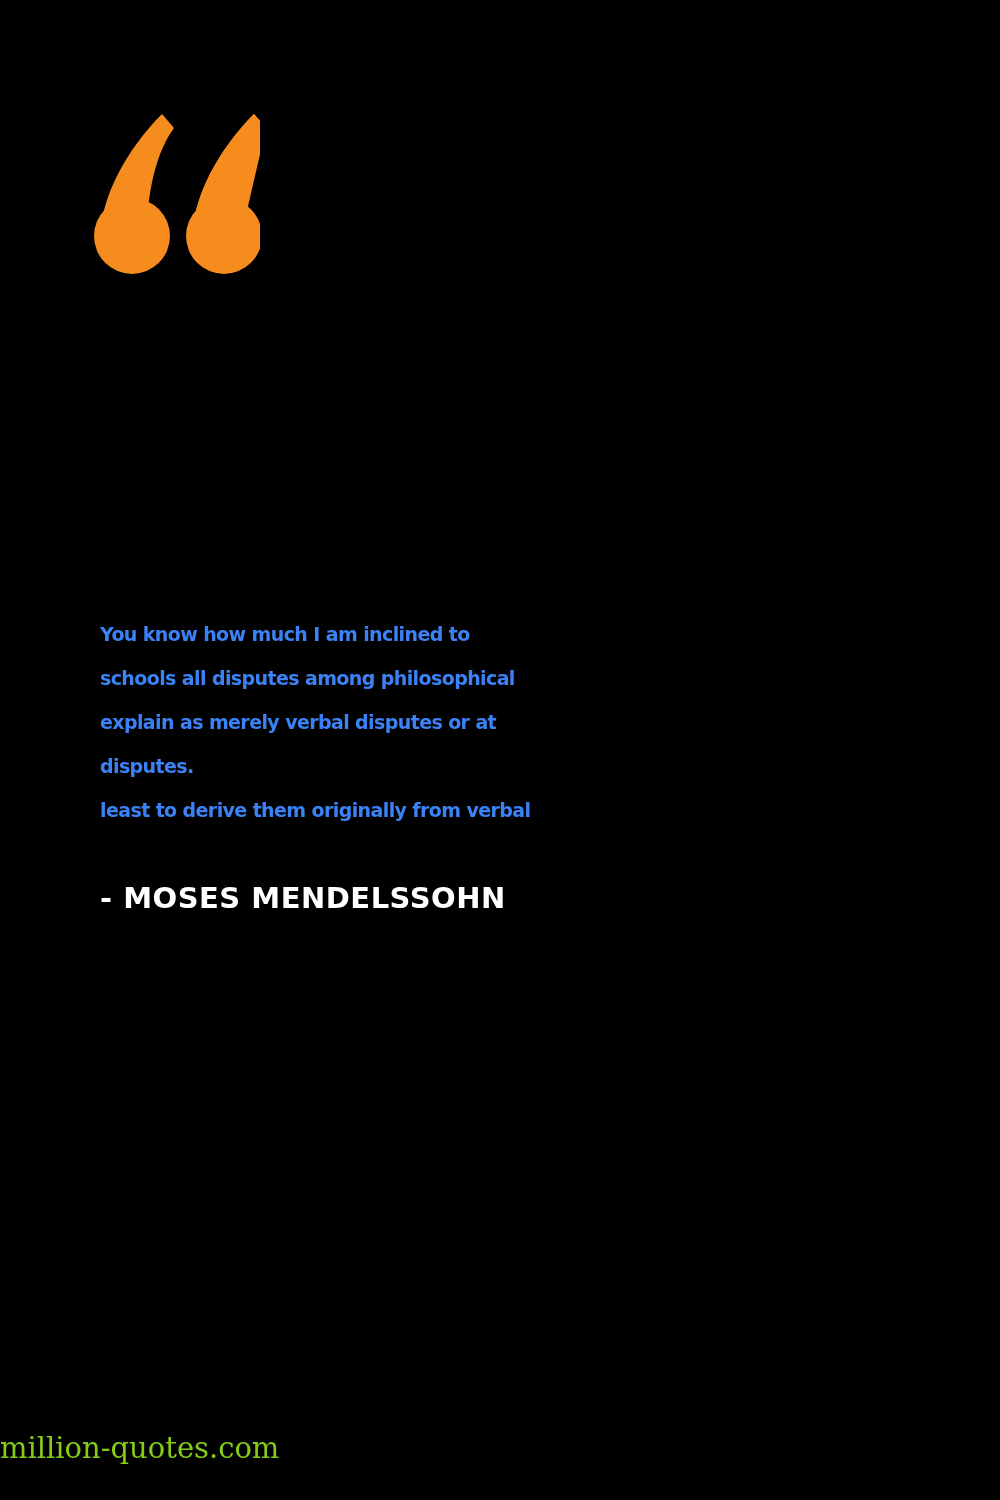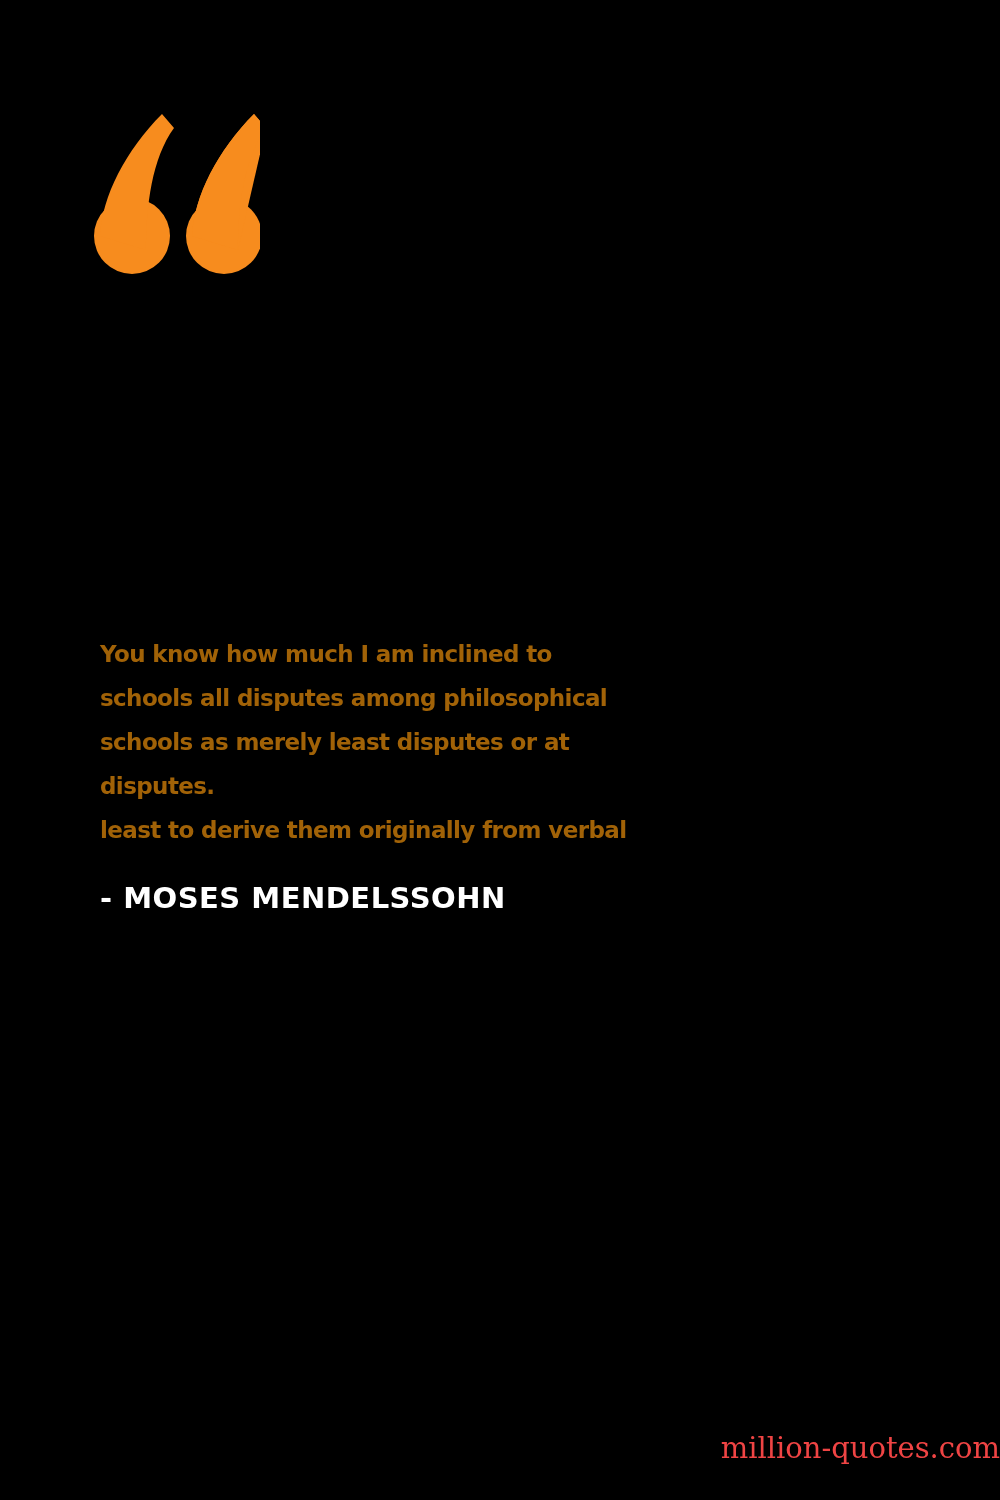--- a/index.html
+++ b/index.html
@@ -18,47 +18,47 @@
   .quote-mark {
     position: absolute;
     left: 88px;
     top: 110px;
     width: 172px;
     height: 168px;
   }
   .quote-text {
     position: absolute;
     left: 100px;
-    top: 632px;
+    top: 612px;
     width: 700px;
-    color: #a16207;
+    color: #3b82f6;
     font-weight: bold;
-    font-size: 23px;
+    font-size: 19px;
     letter-spacing: -0.6px;
     line-height: 44px;
     white-space: nowrap;
   }
   .quote-author {
     position: absolute;
     left: 100px;
     top: 876px;
     color: #ffffff;
     font-weight: bold;
     font-size: 29px;
     letter-spacing: 0.5px;
     line-height: 44px;
     white-space: nowrap;
   }
   .footer {
     position: absolute;
     left: 0;
     top: 1428px;
     width: 1000px;
-    text-align: right;
-    color: #ef4444;
+    text-align: left;
+    color: #84cc16;
     font-family: "DejaVu Serif", "Liberation Serif", serif;
     font-size: 29px;
     line-height: 40px;
   }
 </style>
 </head>
 <body>
 
 <div class="canvas">
 
@@ -72,21 +72,21 @@
         <circle cx="44" cy="126" r="38"></circle>
         <path d="M 74 4 C 38 40 14 86 12 126 L 58 140 C 86 18 86 18 86 18 Z"></path>
         <path d="M 74 4 C 38 40 14 86 12 126 L 58 140 C 58 96 64 48 86 18 Z"></path>
       </g>
     </g>
   </svg>
 
   <div class="quote-text">
     <div>You know how much I am inclined to</div>
     <div>schools all disputes among philosophical</div>
-    <div>schools as merely least disputes or at</div>
+    <div>explain as merely verbal disputes or at</div>
     <div>disputes.</div>
     <div>least to derive them originally from verbal</div>
   </div>
 
   <div class="quote-author">- MOSES MENDELSSOHN</div>
 
   <div class="footer">million-quotes.com</div>
 
 </div>
 

